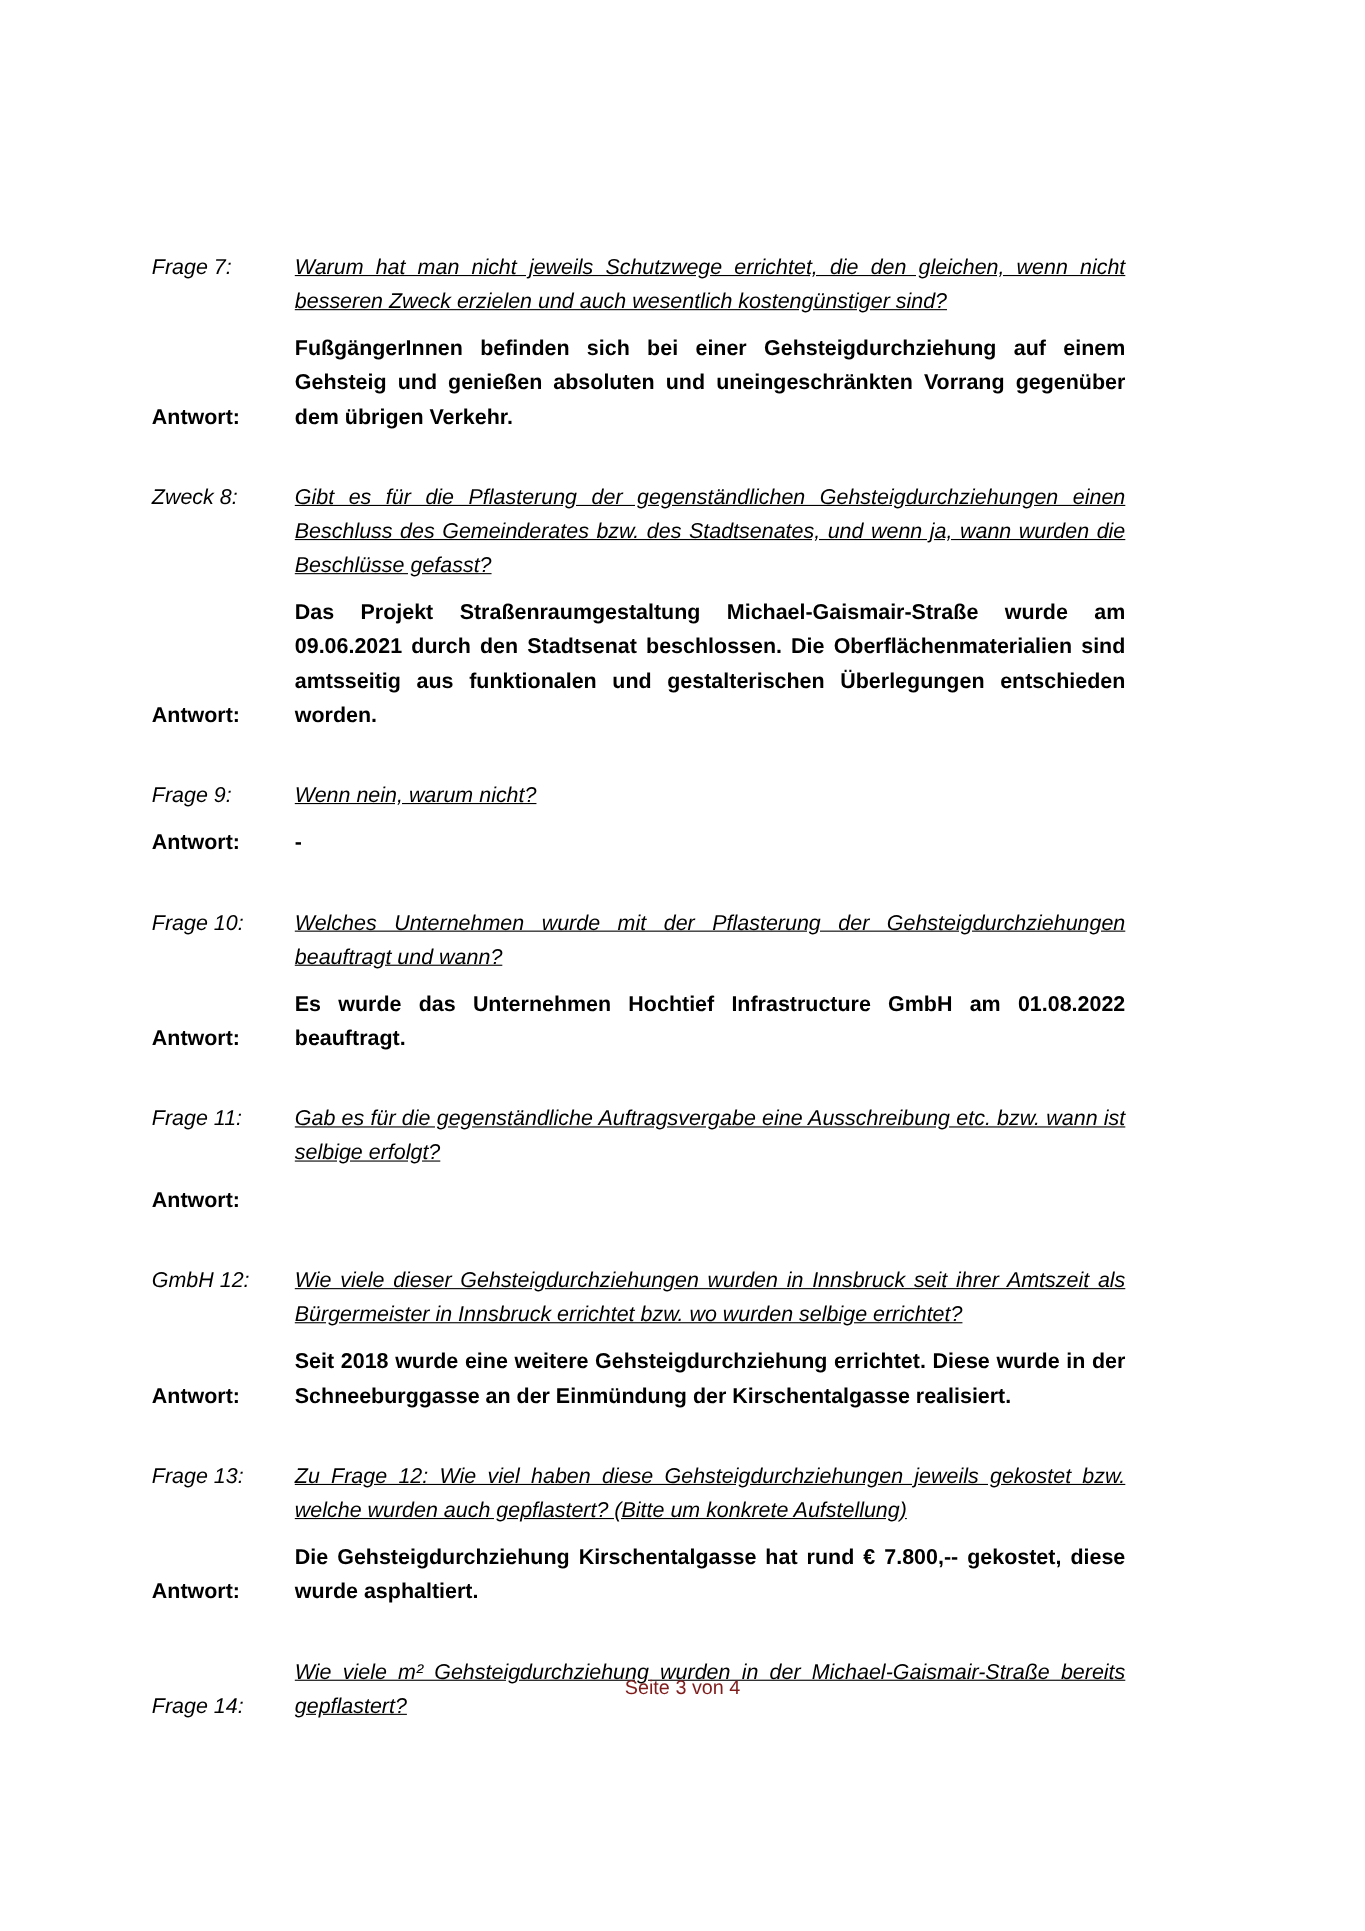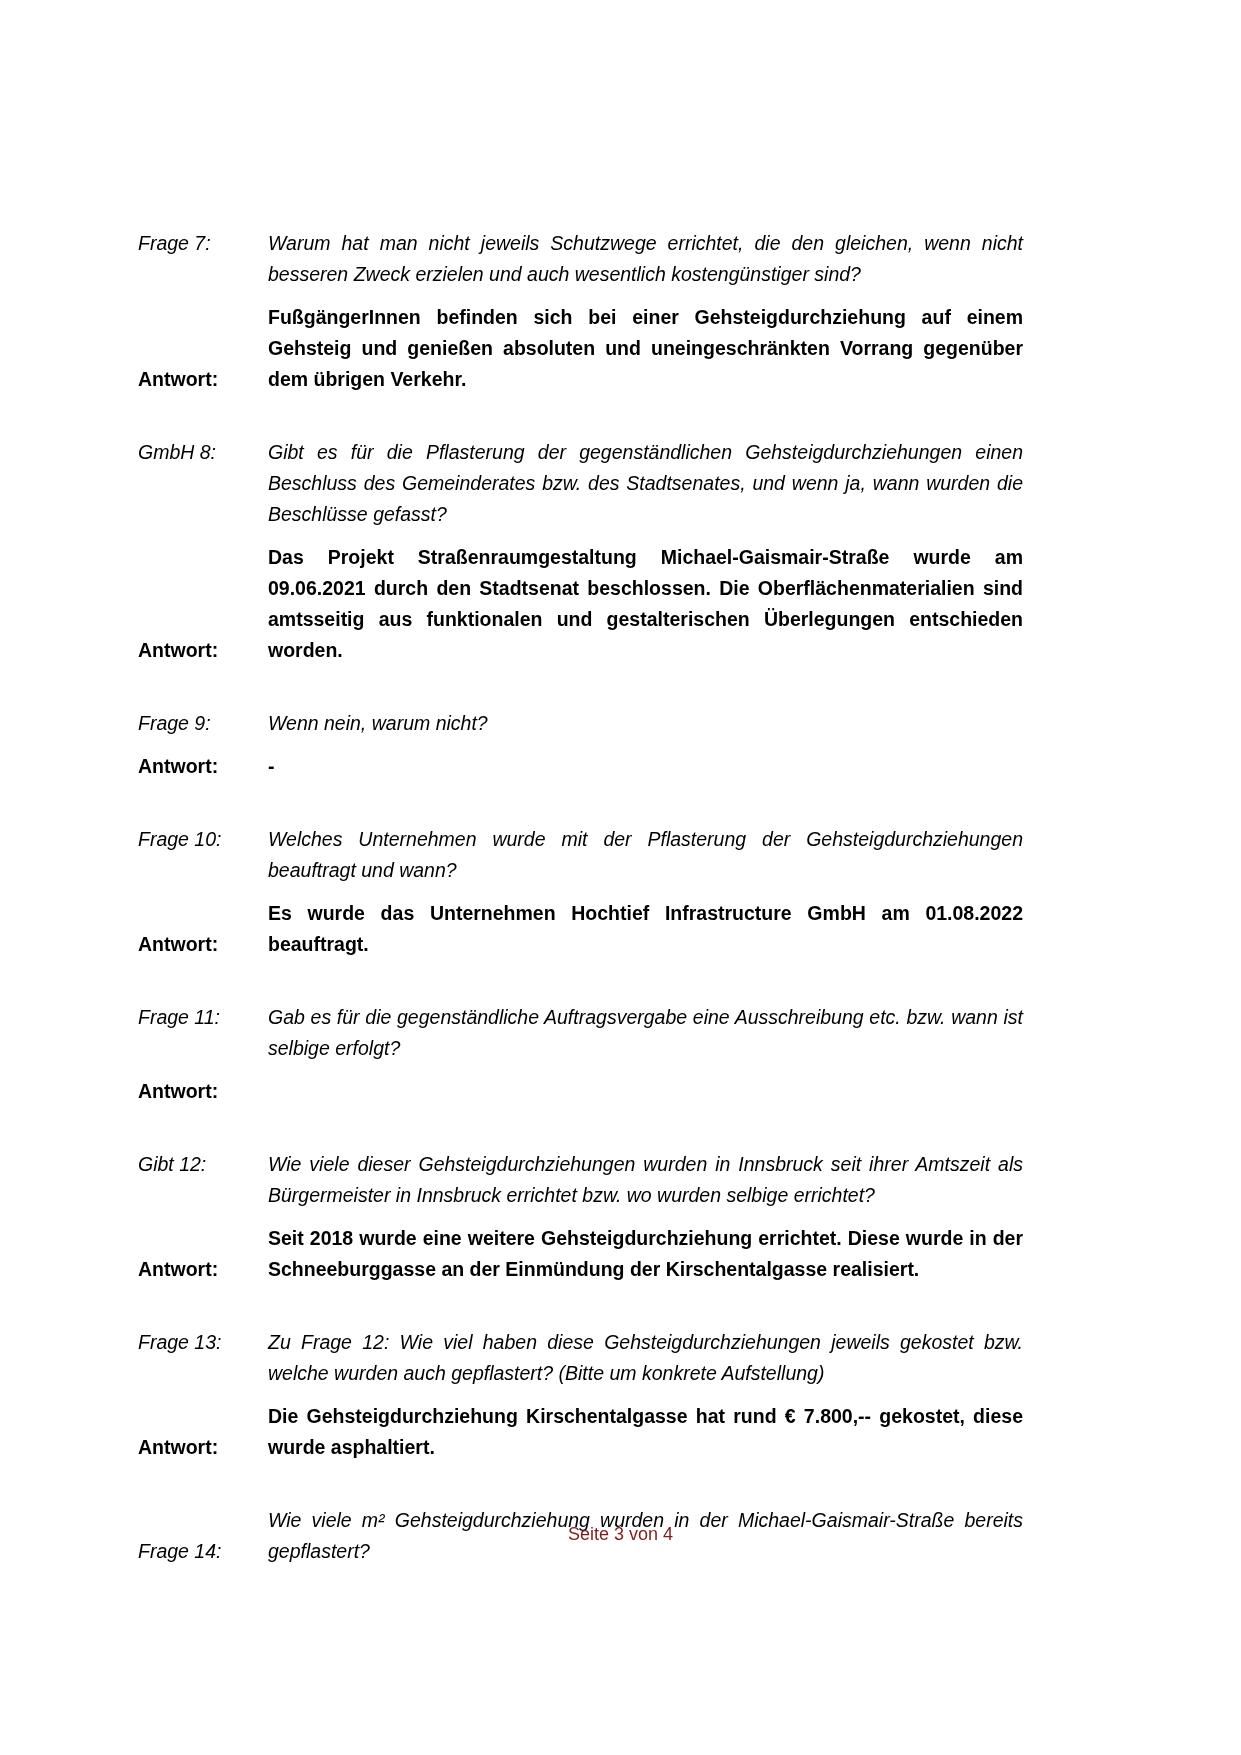--- a/index.html
+++ b/index.html
@@ -59,20 +59,21 @@
   }
   .text {
     flex: 1 1 auto;
     font-size: 19.5px;
     line-height: 31px;
     text-align: justify;
     text-justify: inter-word;
   }
   .text.question {
     font-style: italic;
+    text-decoration: underline;
   }
   .text.answer {
     font-weight: bold;
   }
   .footer {
     position: absolute;
     left: 0;
     top: 1476px;
     width: 1241px;
     text-align: center;
@@ -92,21 +93,21 @@
         <div class="text question">Warum hat man nicht jeweils Schutzwege errichtet, die den gleichen, wenn nicht besseren Zweck erzielen und auch wesentlich kostengünstiger sind?</div>
       </div>
       <div class="row">
         <div class="label answer">Antwort:</div>
         <div class="text answer">FußgängerInnen befinden sich bei einer Gehsteigdurchziehung auf einem Gehsteig und genießen absoluten und uneingeschränkten Vorrang gegenüber dem übrigen Verkehr.</div>
       </div>
     </div>
 
     <div class="qa-block">
       <div class="row">
-        <div class="label question">GmbH 8:</div>
+        <div class="label question">Zweck 8:</div>
         <div class="text question">Gibt es für die Pflasterung der gegenständlichen Gehsteigdurchziehungen einen Beschluss des Gemeinderates bzw. des Stadtsenates, und wenn ja, wann wurden die Beschlüsse gefasst?</div>
       </div>
       <div class="row">
         <div class="label answer">Antwort:</div>
         <div class="text answer">Das Projekt Straßenraumgestaltung Michael-Gaismair-Straße wurde am 09.06.2021 durch den Stadtsenat beschlossen. Die Oberflächenmaterialien sind amtsseitig aus funktionalen und gestalterischen Überlegungen entschieden worden.</div>
       </div>
     </div>
 
     <div class="qa-block">
       <div class="row">
@@ -135,21 +136,21 @@
         <div class="label question">Frage 11:</div>
         <div class="text question">Gab es für die gegenständliche Auftragsvergabe eine Ausschreibung etc. bzw. wann ist selbige erfolgt?</div>
       </div>
       <div class="row">
         <div class="label answer">Antwort:</div>
       </div>
     </div>
 
     <div class="qa-block">
       <div class="row">
-        <div class="label question">Gibt 12:</div>
+        <div class="label question">GmbH 12:</div>
         <div class="text question">Wie viele dieser Gehsteigdurchziehungen wurden in Innsbruck seit ihrer Amtszeit als Bürgermeister in Innsbruck errichtet bzw. wo wurden selbige errichtet?</div>
       </div>
       <div class="row">
         <div class="label answer">Antwort:</div>
         <div class="text answer">Seit 2018 wurde eine weitere Gehsteigdurchziehung errichtet. Diese wurde in der Schneeburggasse an der Einmündung der Kirschentalgasse realisiert.</div>
       </div>
     </div>
 
     <div class="qa-block">
       <div class="row">

